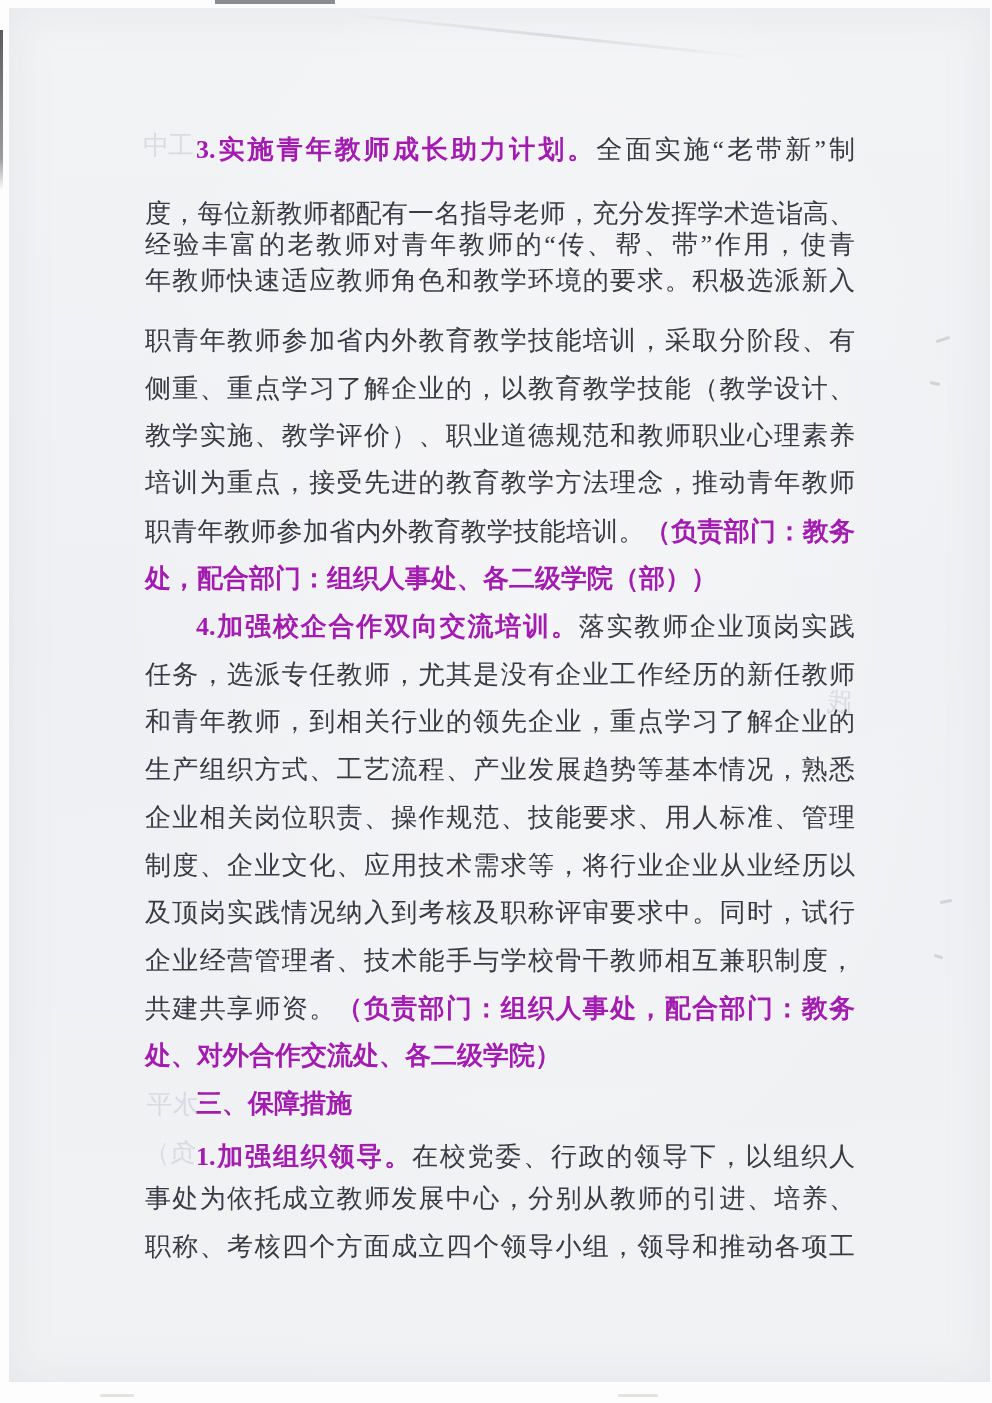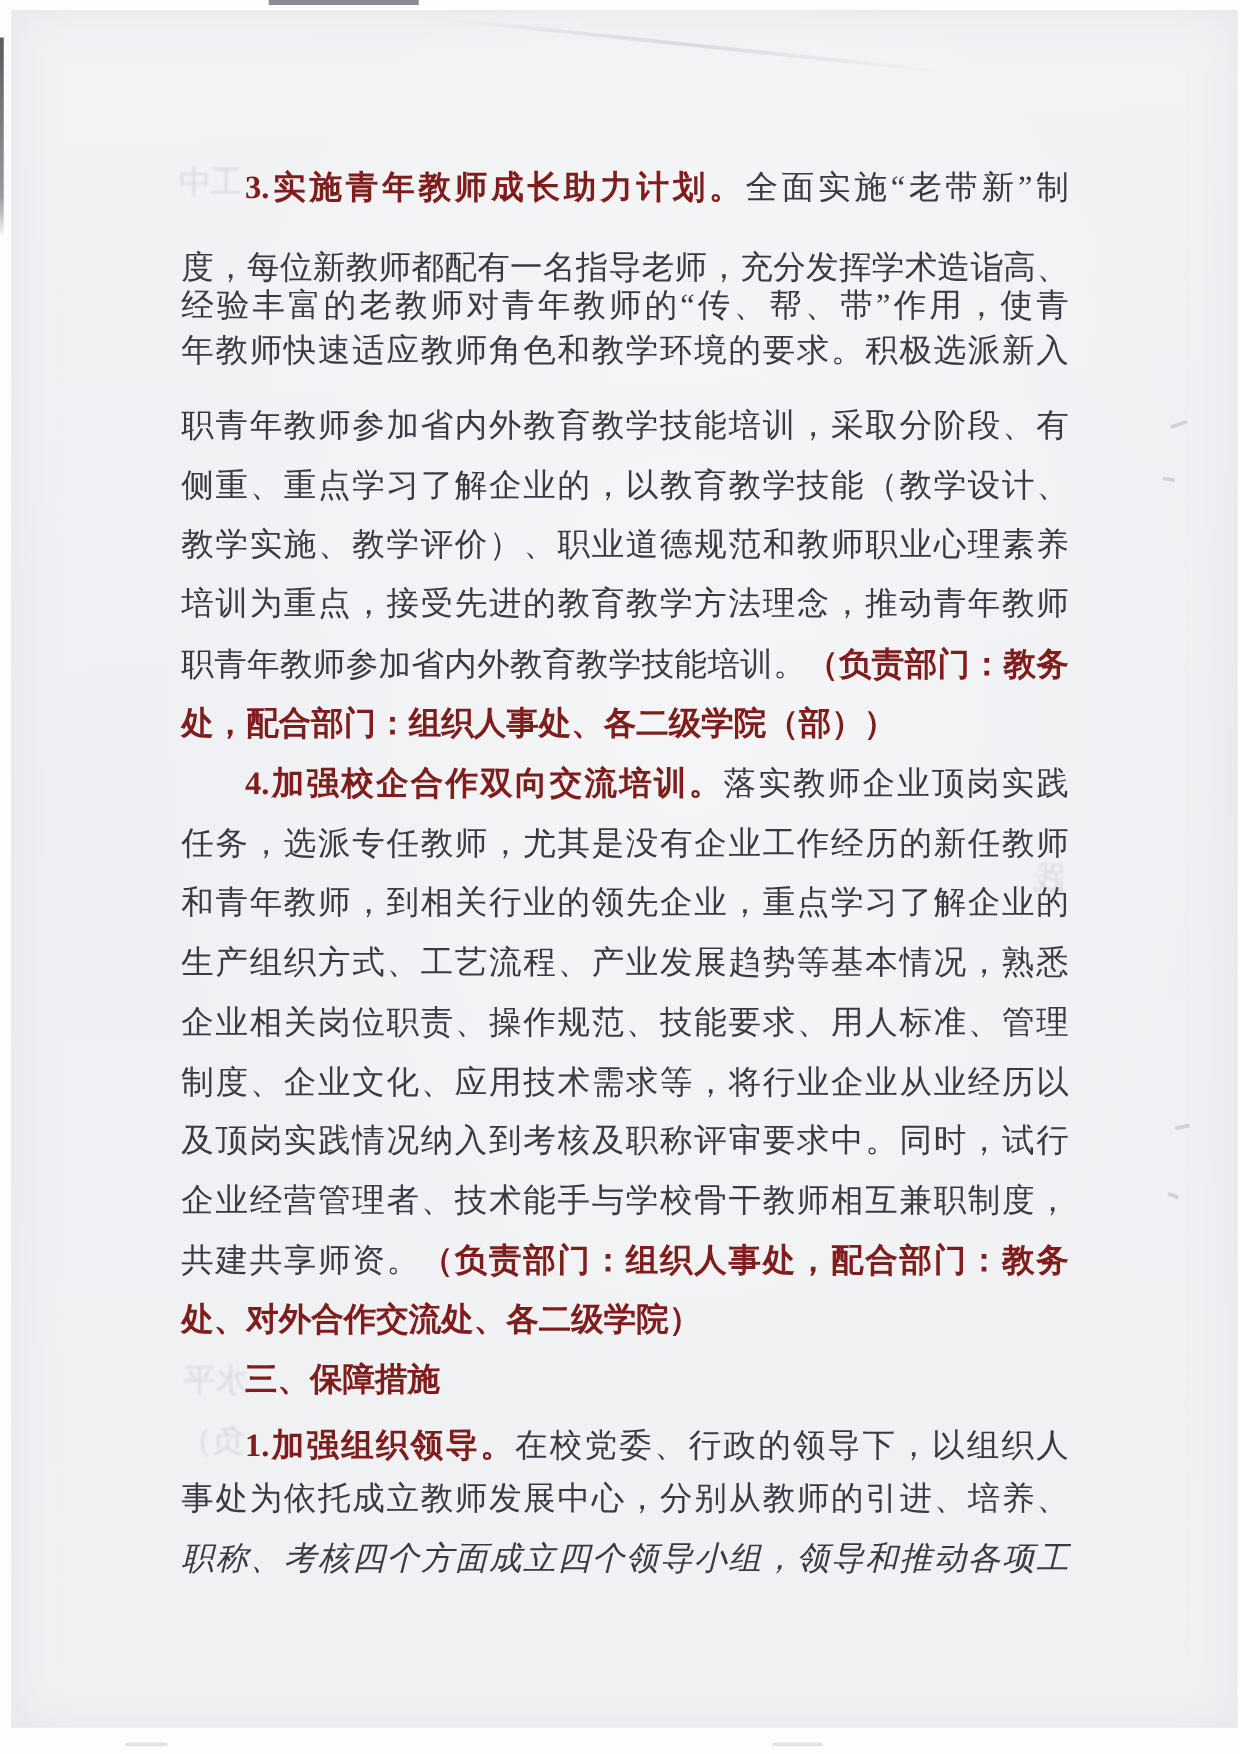--- a/index.html
+++ b/index.html
@@ -35,21 +35,21 @@
   
   .line{
     position:absolute;left:145px;right:137px;height:36px;
     font-size:26px;line-height:34px;color:#3a3a44;
     white-space:nowrap;
   }
   .line.just{white-space:normal;text-align:justify;text-align-last:justify;}
   .line.left{text-align:left;}
   .line.indent{padding-left:51px;}
   .seg{font-weight:400;}
-  .seg.bold{font-weight:700;color:#7f1d1d;}
+  .seg.bold{font-weight:700;color:#a21caf;}
   
   .bleed{
     position:absolute;color:#9aa2b4;opacity:.28;
     transform:scaleX(-1);filter:blur(.7px);
     font-size:26px;line-height:30px;white-space:nowrap;
   }
   
   .smudge{position:absolute;background:#aab0bd;opacity:.45;border-radius:1px;}
 </style>
 </head>
@@ -87,19 +87,19 @@
     <div class="line just" style="top: 753px;"><span class="seg">生产组织方式、工艺流程、产业发展趋势等基本情况，熟悉</span></div>
     <div class="line just" style="top: 801px;"><span class="seg">企业相关岗位职责、操作规范、技能要求、用人标准、管理</span></div>
     <div class="line just" style="top: 849px;"><span class="seg">制度、企业文化、应用技术需求等，将行业企业从业经历以</span></div>
     <div class="line just" style="top: 896px;"><span class="seg">及顶岗实践情况纳入到考核及职称评审要求中。同时，试行</span></div>
     <div class="line just" style="top: 944px;"><span class="seg">企业经营管理者、技术能手与学校骨干教师相互兼职制度，</span></div>
     <div class="line just" style="top: 992px;"><span class="seg">共建共享师资。</span><span class="seg bold">（负责部门：组织人事处，配合部门：教务</span></div>
     <div class="line left" style="top: 1039px;"><span class="seg bold">处、对外合作交流处、各二级学院）</span></div>
     <div class="line indent left" style="top: 1087px;"><span class="seg bold">三、保障措施</span></div>
     <div class="line indent just" style="top: 1140px;"><span class="seg bold">1.加强组织领导。</span><span class="seg">在校党委、行政的领导下，以组织人</span></div>
     <div class="line just" style="top: 1182px;"><span class="seg">事处为依托成立教师发展中心，分别从教师的引进、培养、</span></div>
-    <div class="line just" style="top: 1230px; font-style: italic;"><span class="seg">职称、考核四个方面成立四个领导小组，领导和推动各项工</span></div>
+    <div class="line just" style="top: 1230px;"><span class="seg">职称、考核四个方面成立四个领导小组，领导和推动各项工</span></div>
   </div>
 
 <div class="bleed" style="left: 141px; top: 131px;">工中</div>
 <div class="bleed" style="left: 146px; top: 1090px;">水平</div>
 <div class="bleed" style="left: 144px; top: 1138px;">负）</div>
 <div class="bleed" style="left: 826px; top: 688px;">践</div>
 
 </body></html>

